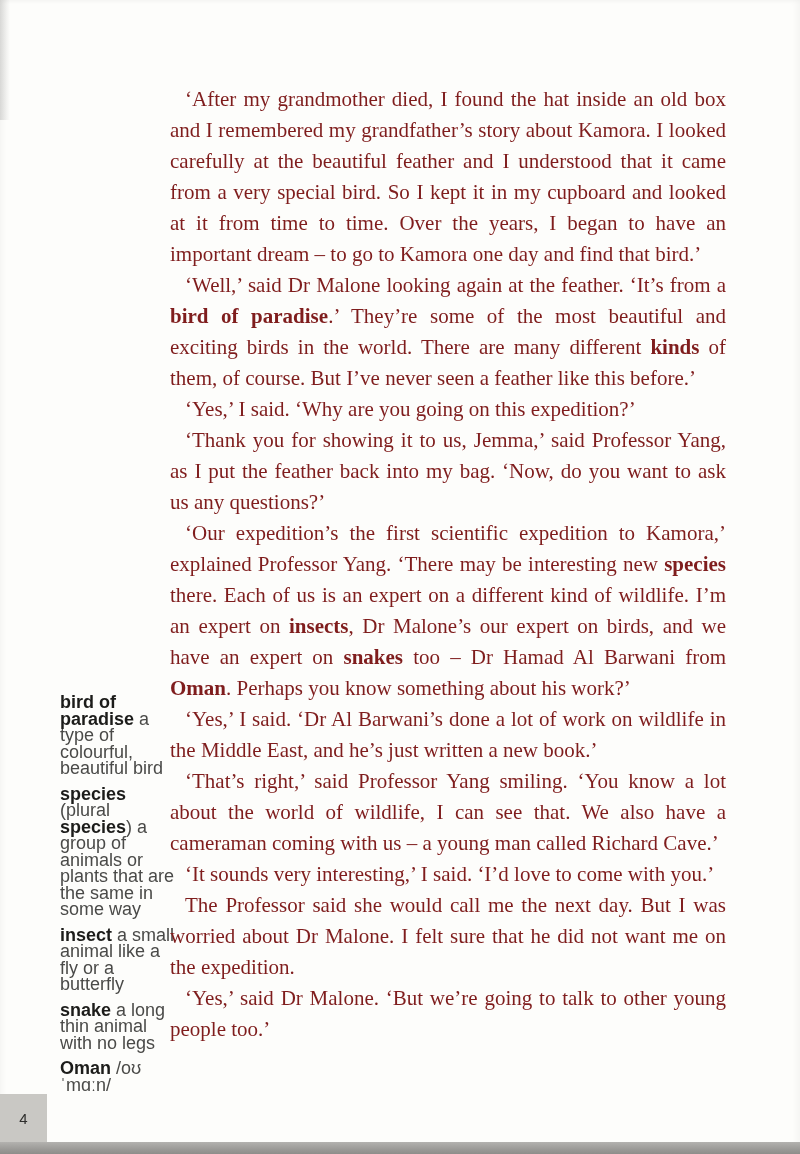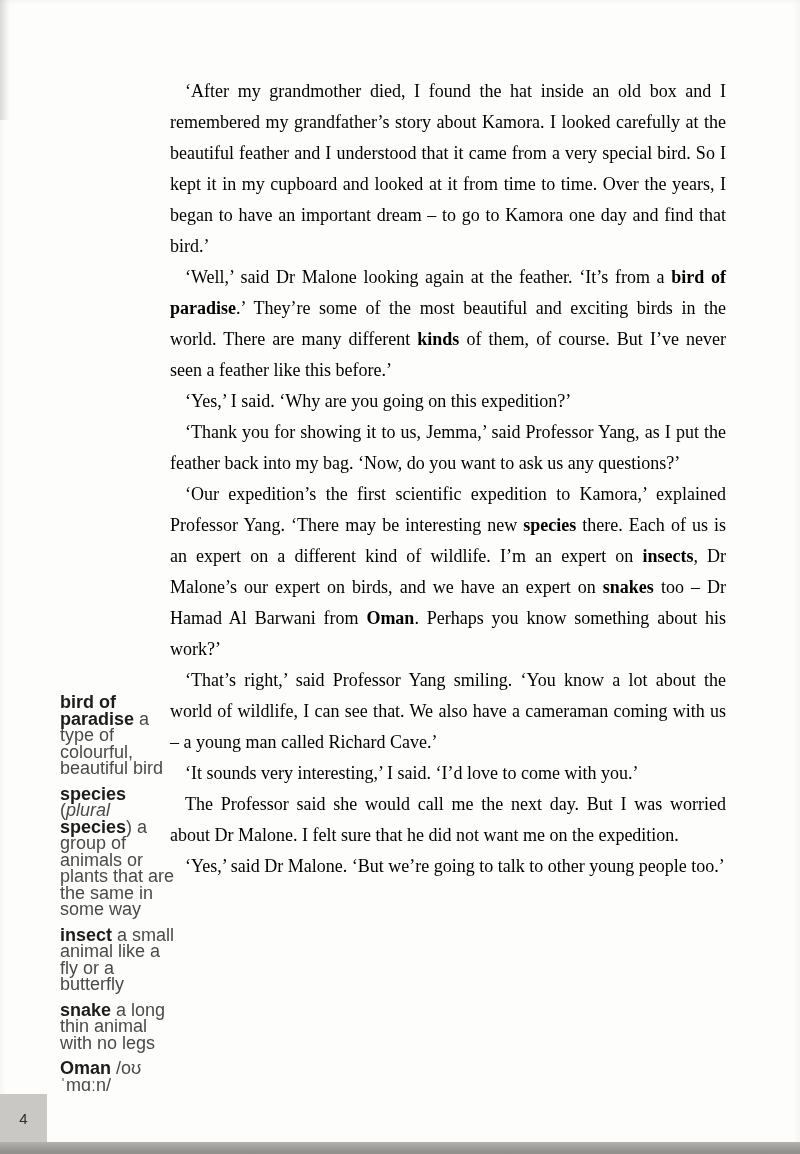--- a/index.html
+++ b/index.html
@@ -8,34 +8,34 @@
     width: 800px;
     height: 1154px;
     margin: 0 auto;
     background: #fdfdfb;
     overflow: hidden;
     box-shadow: inset -3px 0 6px rgba(0,0,0,0.04), inset 3px 0 5px rgba(0,0,0,0.03);
   }
   .story {
     position: absolute;
     left: 170px;
-    top: 76px;
+    top: 84px;
     width: 556px;
     font-family: "Liberation Serif", "DejaVu Serif", serif;
-    font-size: 18px;
+    font-size: 21px;
     line-height: 31px;
-    color: #000000;
+    color: #7f1d1d;
     text-align: justify;
   }
   .story p {
     margin: 0;
     text-indent: 15px;
   }
   .bold { font-weight: bold; }
-  .italic { font-style: italic; }
+  .italic { }
   .glossary {
     position: absolute;
     left: 60px;
     top: 694px;
     width: 120px;
     font-family: "Liberation Sans", "DejaVu Sans", sans-serif;
     font-size: 18px;
     line-height: 16.5px;
     color: #4a4a48;
   }
@@ -85,20 +85,21 @@
       <div class="gloss-entry"><span class="bold">snake</span><span> a long thin animal with no legs</span></div>
       <div class="gloss-entry"><span class="bold">Oman</span><span> /oʊˈmɑːn/</span></div>
     </aside>
 
   <main class="story" id="story">
       <p><span>‘After my grandmother died, I found the hat inside an old box and I remembered my grandfather’s story about Kamora. I looked carefully at the beautiful feather and I understood that it came from a very special bird. So I kept it in my cupboard and looked at it from time to time. Over the years, I began to have an important dream – to go to Kamora one day and find that bird.’</span></p>
       <p><span>‘Well,’ said Dr Malone looking again at the feather. ‘It’s from a </span><span class="bold">bird of paradise</span><span>.’ They’re some of the most beautiful and exciting birds in the world. There are many different </span><span class="bold">kinds</span><span> of them, of course. But I’ve never seen a feather like this before.’</span></p>
       <p><span>‘Yes,’ I said. ‘Why are you going on this expedition?’</span></p>
       <p><span>‘Thank you for showing it to us, Jemma,’ said Professor Yang, as I put the feather back into my bag. ‘Now, do you want to ask us any questions?’</span></p>
       <p><span>‘Our expedition’s the first scientific expedition to Kamora,’ explained Professor Yang. ‘There may be interesting new </span><span class="bold">species</span><span> there. Each of us is an expert on a different kind of wildlife. I’m an expert on </span><span class="bold">insects</span><span>, Dr Malone’s our expert on birds, and we have an expert on </span><span class="bold">snakes</span><span> too – Dr Hamad Al Barwani from </span><span class="bold">Oman</span><span>. Perhaps you know something about his work?’</span></p>
+      <p><span>‘Yes,’ I said. ‘Dr Al Barwani’s done a lot of work on wildlife in the Middle East, and he’s just written a new book.’</span></p>
       <p><span>‘That’s right,’ said Professor Yang smiling. ‘You know a lot about the world of wildlife, I can see that. We also have a cameraman coming with us – a young man called Richard Cave.’</span></p>
       <p><span>‘It sounds very interesting,’ I said. ‘I’d love to come with you.’</span></p>
       <p><span>The Professor said she would call me the next day. But I was worried about Dr Malone. I felt sure that he did not want me on the expedition.</span></p>
       <p><span>‘Yes,’ said Dr Malone. ‘But we’re going to talk to other young people too.’</span></p>
     </main>
 
   <div class="page-number-tab">
     <span>4</span>
   </div>
 

